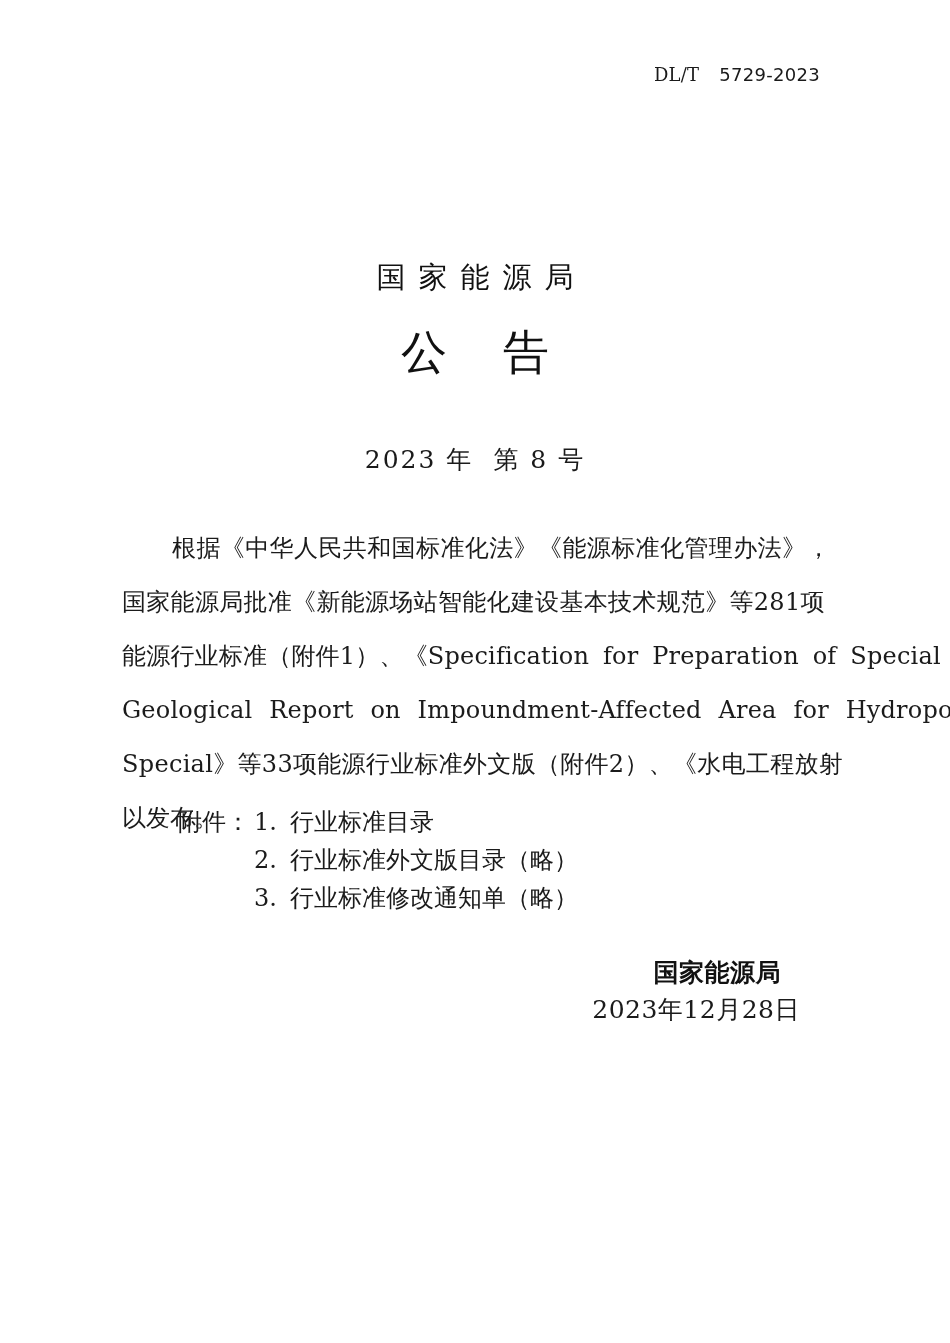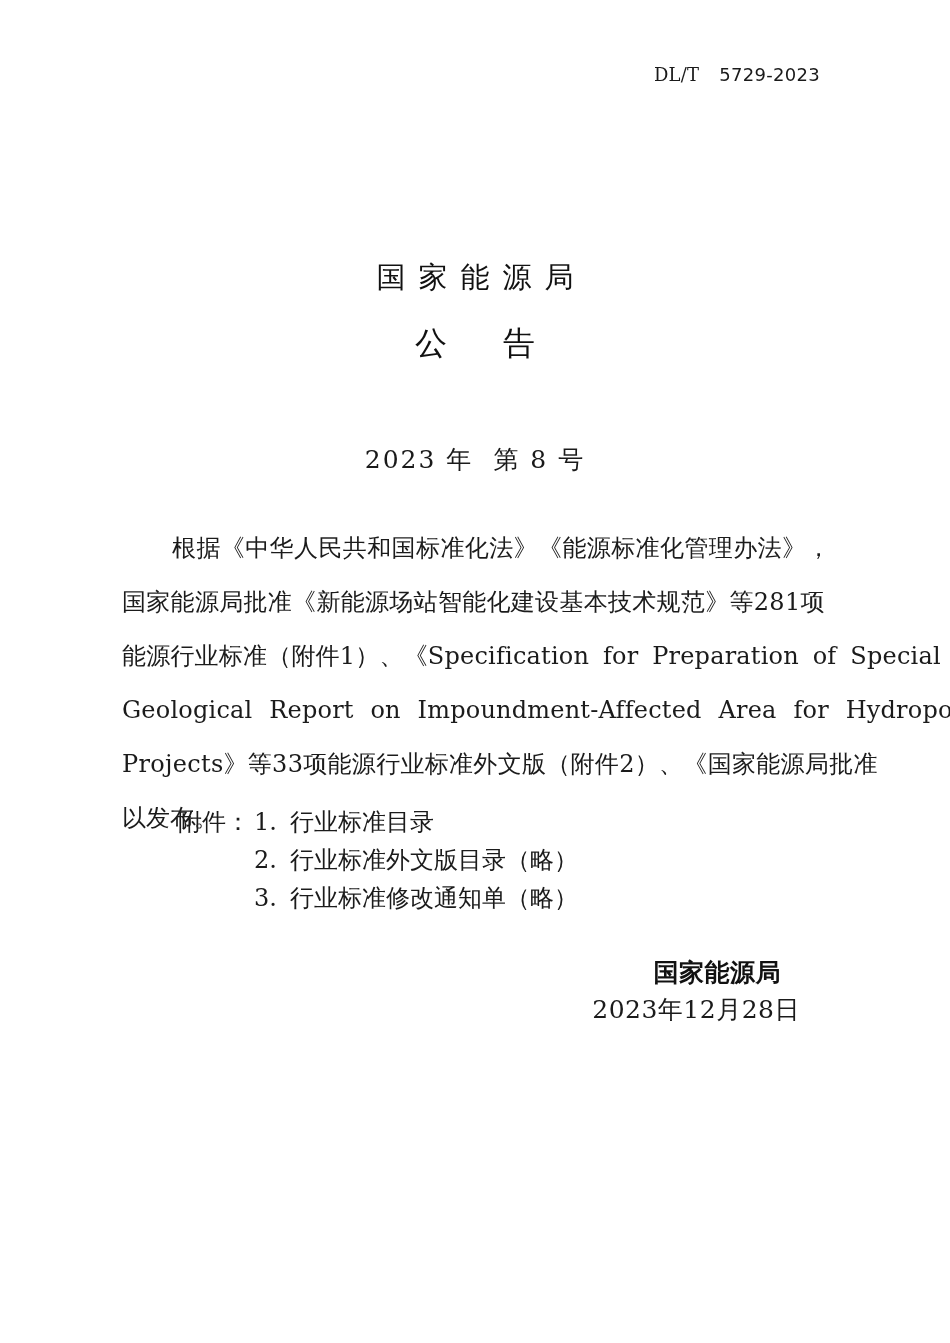--- a/index.html
+++ b/index.html
@@ -59,21 +59,21 @@
     color: #111111;
   }
 
   .doc-type {
     position: absolute;
     top: 322px;
     left: 0;
     right: 0;
     text-align: center;
     font-family: "DejaVu Sans", "Liberation Sans", sans-serif;
-    font-size: 32px;
+    font-size: 46px;
     letter-spacing: 56px;
     text-indent: 56px;
     font-weight: 500;
     color: #111111;
   }
 
   .issue-no {
     position: absolute;
     top: 443px;
     left: 0;
@@ -174,21 +174,21 @@
 
   <div class="issue-no">
     <span>2023 年</span><span class="gap"></span><span>第 8 号</span>
   </div>
 
   <div class="body-block">
     <div class="body-line indent j1">根据《中华人民共和国标准化法》《能源标准化管理办法》，</div>
     <div class="body-line mixed">国家能源局批准《新能源场站智能化建设基本技术规范》等281项</div>
     <div class="body-line en2">能源行业标准（附件1）、《Specification for Preparation of Special</div>
     <div class="body-line en">Geological Report on Impoundment-Affected Area for Hydropower</div>
-    <div class="body-line mixed">Projects》等33项能源行业标准外文版（附件2）、《国家能源局批准</div>
+    <div class="body-line mixed">Special》等33项能源行业标准外文版（附件2）、《水电工程放射</div>
     <div class="body-line">以发布。</div>
   </div>
 
   <div class="attach-block">
     <div class="attach-row">
       <span class="attach-label">附件：</span><span class="attach-idx">1.</span><span>行业标准目录</span>
     </div>
     <div class="attach-row">
       <span class="attach-spacer"></span><span class="attach-idx">2.</span><span>行业标准外文版目录（略）</span>
     </div>

